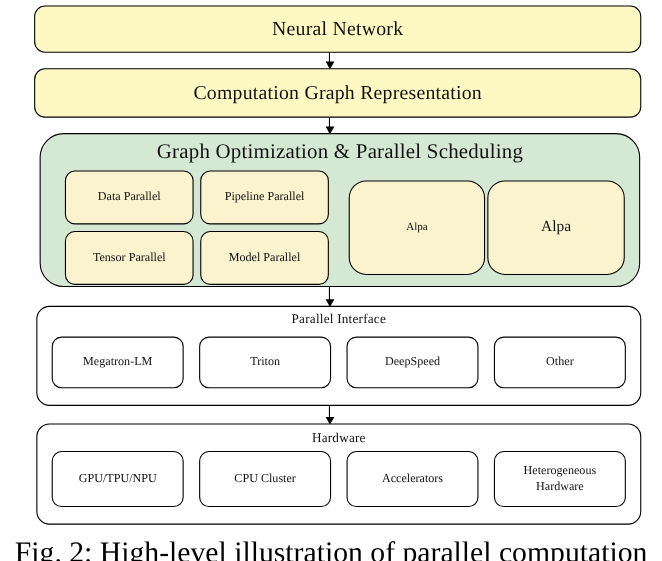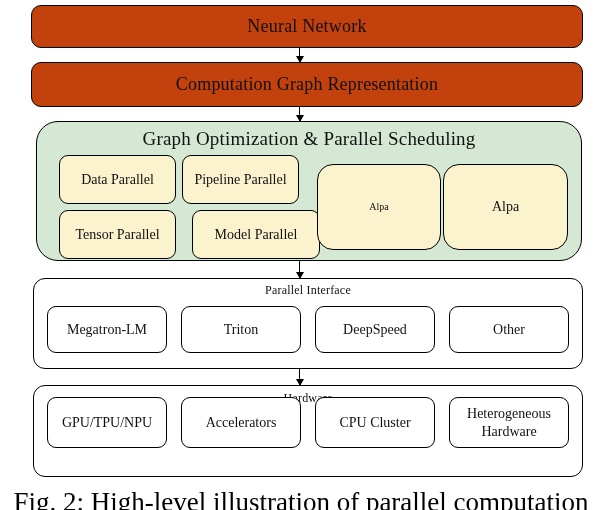--- a/index.html
+++ b/index.html
@@ -15,21 +15,21 @@
     overflow: hidden;
     background: #ffffff;
     color: #111111;
   }
   
   .layer-box {
     position: absolute;
     box-sizing: border-box;
     border: 1.5px solid #000000;
     border-radius: 10px;
-    background: #c2410c;
+    background: #fef9c3;
     display: flex;
     align-items: center;
     justify-content: center;
     text-align: right;
   }
   .layer-label { font-size: 18px; letter-spacing: 0.2px; }
   .section-title {
     position: absolute;
     left: 0; right: 0;
     text-align: center;
@@ -38,42 +38,42 @@
   }
   .chip {
     position: absolute;
     box-sizing: border-box;
     border: 1.4px solid #000000;
     border-radius: 9px;
     display: flex;
     align-items: center;
     justify-content: center;
     text-align: center;
-    font-size: 14px;
+    font-size: 11px;
     line-height: 1.25;
     padding: 2px 4px;
   }
   
   #nn   { left: 31px; top: 5px;  width: 552px; height: 43px; }
   #cgr  { left: 31px; top: 62px; width: 552px; height: 45px; }
 
   #gops {
     position: absolute;
     left: 36px; top: 121px; width: 546px; height: 140px;
     box-sizing: border-box;
     border: 1.6px solid #000000;
     border-radius: 22px;
     background: var(--scheduling-bg, #d5e8d4);
   }
   #gops .section-title { top: 6px; font-size: 19px; }
   #gops .chip { background: var(--strategy-bg, #fbf2ce); }
   #chip-dp { left: 22px;  top: 33px; width: 117px; height: 49px; }
   #chip-pp { left: 145px; top: 33px; width: 117px; height: 49px; }
   #chip-tp { left: 22px;  top: 88px; width: 117px; height: 49px; }
-  #chip-mp { left: 145px; top: 88px; width: 128px; height: 49px; margin-left: 10px; }
+  #chip-mp { left: 145px; top: 88px; width: 117px; height: 49px; }
   #chip-alpa { left: 280px; top: 42px; width: 124px; height: 86px; border-radius: 16px; font-size: 10px; }
   #chip-ours { left: 406px; top: 42px; width: 125px; height: 86px; border-radius: 16px; font-size: 14px; }
 
   #pi {
     position: absolute;
     left: 33px; top: 278px; width: 550px; height: 91px;
     box-sizing: border-box;
     border: 1.5px solid #000000;
     border-radius: 12px;
     background: #ffffff;
@@ -85,21 +85,21 @@
   #hw {
     position: absolute;
     left: 33px; top: 385px; width: 550px; height: 92px;
     box-sizing: border-box;
     border: 1.5px solid #000000;
     border-radius: 12px;
     background: #ffffff;
     padding-left: 28px;
   }
   #hw .section-title { top: 5px; }
-  #hw .chip-row { position: absolute; left: 13px; right: 13px; top: 11px; height: 51px; display: flex; gap: 14px; }
+  #hw .chip-row { position: absolute; left: 13px; right: 13px; top: 24px; height: 51px; display: flex; gap: 14px; }
   #hw .chip { position: relative; flex: 1; height: 51px; background: #ffffff; }
 
   
   .arrow {
     position: absolute;
     left: 299px;
     width: 0;
     border-left: 1.6px solid #000000;
   }
   .arrow::after {
@@ -192,26 +192,26 @@
 
   <div class="arrow" id="arrow4"></div>
 
   <div id="hw">
     <div class="section-title">Hardware</div>
     <div class="chip-row">
       <div class="chip">
         <span>GPU/TPU/NPU</span>
       </div>
       <div class="chip">
+        <span>CPU Cluster</span>
+      </div>
+      <div class="chip">
         <span>Accelerators</span>
       </div>
       <div class="chip">
-        <span>CPU Cluster</span>
-      </div>
-      <div class="chip">
         <span>Heterogeneous Hardware</span>
       </div>
     </div>
   </div>
 
   <div class="caption">Fig. 2: High-level illustration of parallel computation</div>
 
 </div>
 
 </body></html>

